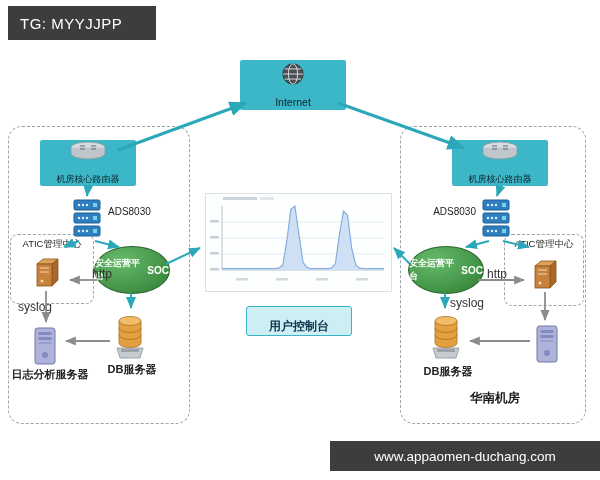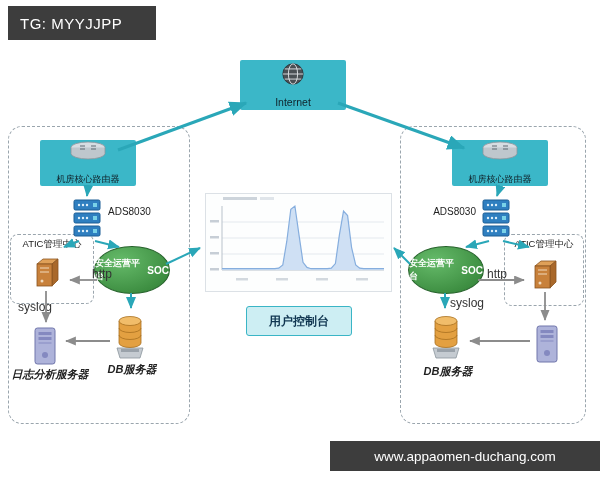--- a/index.html
+++ b/index.html
@@ -13,34 +13,34 @@
   .region.south{left:400px;top:126px;width:184px;height:296px;}
   .internet-box{position:absolute;left:240px;top:60px;width:106px;height:50px;background:#3bb7c8;
      border-radius:2px;display:flex;flex-direction:column;align-items:center;justify-content:center;gap:6px;z-index:10;}
   .internet-box .ilabel{font-size:10.5px;color:#10232b;}
   .router-box{position:absolute;width:96px;height:46px;background:#3bb7c8;border-radius:2px;
      display:flex;flex-direction:column;align-items:center;justify-content:center;gap:8px;z-index:10;}
   .router-box .rlabel{font-size:9px;color:#10232b;}
   .icon-abs{position:absolute;z-index:10;line-height:0;}
   .lbl{position:absolute;z-index:12;color:#222;}
   .lbl.small{font-size:12px;color:#333;}
-  .lbl.bold{font-weight:bold;font-size:11px;text-align:center;font-style:italic;}
+  .lbl.bold{font-weight:bold;font-size:11px;text-align:center;}
   .lbl.title{font-weight:bold;font-size:12.5px;text-align:center;color:#1a1a1a;}
   .switch-lbl{font-size:10px;color:#222;}
   .atic-box{position:absolute;border:1.4px dashed #9aa5ad;border-radius:8px;z-index:5;}
   .atic-box .alabel{font-size:9.5px;text-align:center;padding-top:3px;color:#1a1a1a;}
   .soc{position:absolute;width:74px;height:46px;border-radius:50%;z-index:10;
      background:radial-gradient(ellipse at 35% 30%, #66bb6a, #2e7d32);
      border:1px solid #27632c;display:flex;align-items:center;justify-content:center;color:#fff;}
   .soc .s1{font-size:9px;font-weight:bold;}
   .soc .s2{font-size:10px;font-weight:bold;}
   .chart{position:absolute;left:205px;top:193px;width:185px;height:97px;background:#fff;
      border:1px solid #dce1e6;z-index:10;line-height:0;}
   .console{position:absolute;left:246px;top:306px;width:104px;height:28px;background:#cdeef3;
-     border:1px solid #3ab5c6;border-radius:3px;display:flex;align-items:center;justify-content:center;
+     border:1px solid #3ab5c6;border-radius:3px;display:flex;align-items:flex-end;justify-content:center;
      font-size:12px;font-weight:bold;color:#0f3550;z-index:10;}
   .arrows{position:absolute;left:0;top:0;z-index:20;pointer-events:none;}
 </style>
 </head>
 <body>
 
 <div class="stage">
 
   <div class="badge tl">TG: MYYJJPP</div>
   <div class="badge br">www.appaomen-duchang.com</div>
@@ -220,20 +220,21 @@
   <div class="icon-abs" style="left:532px;top:324px;">
     <svg width="30" height="40" viewBox="0 0 30 40">
       <rect x="5" y="2" width="20" height="36" rx="2.5" fill="#aeb3da" stroke="#7076ab" stroke-width="1"></rect>
       <rect x="8.5" y="6" width="13" height="3" fill="#8489c0"></rect>
       <rect x="8.5" y="11" width="13" height="3" fill="#8489c0"></rect>
       <rect x="8.5" y="16" width="13" height="2" fill="#9a9fce"></rect>
       <circle cx="15" cy="29" r="3" fill="#8489c0"></circle>
     </svg>
   </div>
 
+  <div class="lbl title" style="left:440px;top:390px;width:110px;">华南机房</div>
 
   <div class="chart">
     <svg id="mini-chart" width="185" height="97" viewBox="0 0 185 97">
       <rect x="0" y="0" width="185" height="97" fill="#fdfefe"></rect>
       <rect x="17" y="3" width="34" height="3" fill="#cdd4db"></rect>
       <rect x="54" y="3" width="14" height="3" fill="#e0e5ea"></rect>
       <g stroke="#e4e9ee" stroke-width="1">
         <line x1="16" y1="28" x2="178" y2="28"></line>
           <line x1="16" y1="44" x2="178" y2="44"></line>
           <line x1="16" y1="60" x2="178" y2="60"></line>

